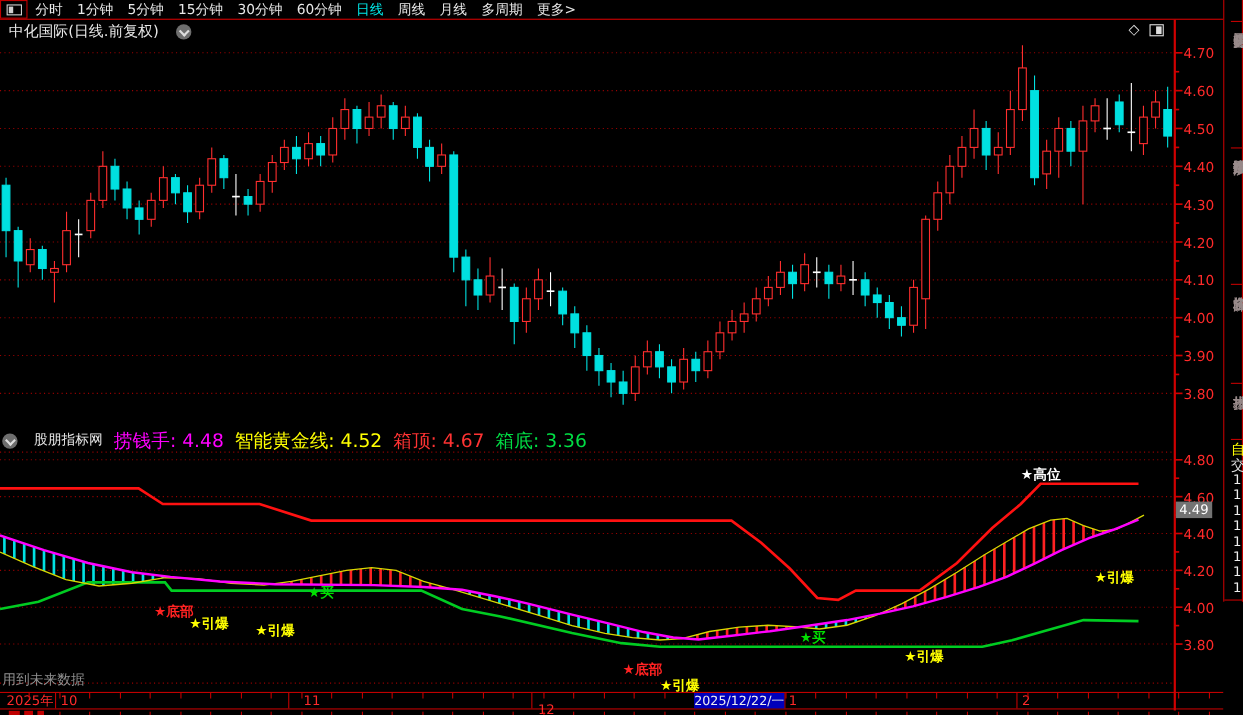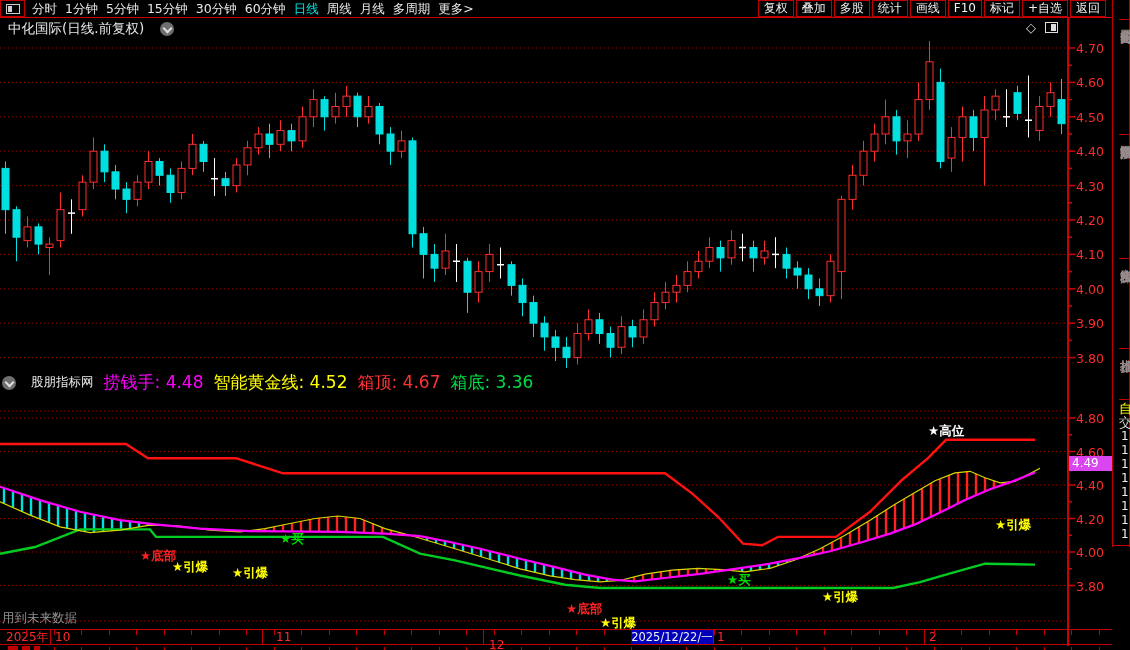--- a/index.html
+++ b/index.html
@@ -3,42 +3,42 @@
 <meta charset="utf-8">
 <style>
   html,body{margin:0;padding:0;background:#000;}
   #app{position:relative;width:1130px;height:650px;background:#000;overflow:hidden;
        font-family:"DejaVu Sans","Liberation Sans",sans-serif;}
   
   #toolbar{position:absolute;left:0;top:0;width:1130px;height:17px;border-bottom:1px solid #d00000;}
   #tb-iconbox{position:absolute;left:0;top:0;width:25px;height:17px;border:1px solid #c00000;box-sizing:border-box;}
   .split-icon{position:absolute;left:5px;top:3px;width:14px;height:10px;border:1px solid #cfcfcf;box-sizing:border-box;}
   .split-icon i{position:absolute;left:1px;top:1px;width:4px;height:6px;background:#cfcfcf;}
-  #tb-periods{position:absolute;left:32px;top:1px;display:flex;gap:8px;}
+  #tb-periods{position:absolute;left:32px;top:1px;display:flex;gap:13px;}
   .tb-item{color:#e8e8e8;font-size:12.5px;line-height:15px;white-space:nowrap;cursor:default;}
   .tb-item.active{color:#00e7e7;}
   #tb-actions{position:absolute;right:24px;top:0px;display:flex;gap:2px;}
   .tb-btn{border:1px solid #c00000;color:#f0f0f0;font-size:12px;line-height:13px;padding:1px 5px;white-space:nowrap;}
   
   #title-row{position:absolute;left:8px;top:20px;height:17px;display:flex;align-items:center;gap:16px;}
   #symbol-title{color:#e8e8e8;font-size:13.5px;white-space:nowrap;}
   .chev-circle{width:14px;height:14px;border-radius:50%;background:#6e6e6e;position:relative;display:inline-block;}
   .chev-circle i{position:absolute;left:4px;top:3px;width:5px;height:5px;border-right:2px solid #ddd;border-bottom:2px solid #ddd;transform:rotate(45deg);}
   
   #corner-icons{position:absolute;left:1026px;top:20px;display:flex;gap:9px;align-items:center;}
   #diamond-icon{color:#ddd;font-size:13px;}
   .halfsq-icon{width:13px;height:11px;border:1px solid #ddd;box-sizing:border-box;position:relative;}
   .halfsq-icon i{position:absolute;right:1px;top:1px;width:5px;height:7px;background:#ddd;}
   
-  #ind-header{position:absolute;left:0;top:374px;height:17px;display:flex;align-items:center;gap:10px;padding-left:2px;text-decoration:underline;}
+  #ind-header{position:absolute;left:0;top:392px;height:17px;display:flex;align-items:center;gap:10px;padding-left:2px;text-decoration:underline;}
   #ind-source{color:#e8e8e8;font-size:12.5px;margin-left:5px;}
   .ind-item{font-size:17px;white-space:nowrap;}
   
   .axlabel{position:absolute;color:#ff2a2a;font-size:12.5px;width:40px;text-align:left;left:1076px;}
-  .price-tag{position:absolute;left:1069px;width:44px;height:15px;background:#d946ef;color:#fff;
+  .price-tag{position:absolute;left:1069px;width:33px;height:15px;background:#737373;color:#fff;
              font-size:12px;line-height:15px;padding-left:3px;box-sizing:border-box;z-index:6;}
   
   #future-note{position:absolute;left:2px;top:610px;color:#909090;font-size:12.5px;z-index:4;}
   #date-row{position:absolute;left:0;top:629px;width:1112px;height:16px;border-top:1px solid #c00000;border-bottom:1px solid #c00000;box-sizing:border-box;}
   .date-label{position:absolute;top:1px;color:#ff2a2a;font-size:12px;line-height:13px;}
   .date-tick{position:absolute;top:0;width:1px;background:#c00000;}
   #date-highlight{position:absolute;top:0px;height:14px;background:#0000bb;color:#eee;font-size:11.5px;line-height:14px;text-align:center;z-index:3;}
   #bottom-strip{position:absolute;left:0;top:646px;width:1112px;height:4px;overflow:hidden;}
   .stub{position:absolute;top:1px;width:1px;height:4px;background:#c00000;}
   .stub-glyph{position:absolute;top:0px;height:4px;background:#c00000;}
@@ -435,31 +435,20 @@
         <span class="tb-item">5分钟</span>
         <span class="tb-item">15分钟</span>
         <span class="tb-item">30分钟</span>
         <span class="tb-item">60分钟</span>
         <span class="tb-item active">日线</span>
         <span class="tb-item">周线</span>
         <span class="tb-item">月线</span>
         <span class="tb-item">多周期</span>
         <span class="tb-item">更多&gt;</span>
       </div>
-    <div id="tb-actions">
-        <span class="tb-btn">复权</span>
-        <span class="tb-btn">叠加</span>
-        <span class="tb-btn">多股</span>
-        <span class="tb-btn">统计</span>
-        <span class="tb-btn">画线</span>
-        <span class="tb-btn">F10</span>
-        <span class="tb-btn">标记</span>
-        <span class="tb-btn">+自选</span>
-        <span class="tb-btn">返回</span>
-      </div>
   </div>
 
   <div id="title-row">
     <span id="symbol-title">中化国际(日线.前复权)</span>
     <span class="chev-circle">
         <i></i>
       </span>
   </div>
 
   <div id="corner-icons">

